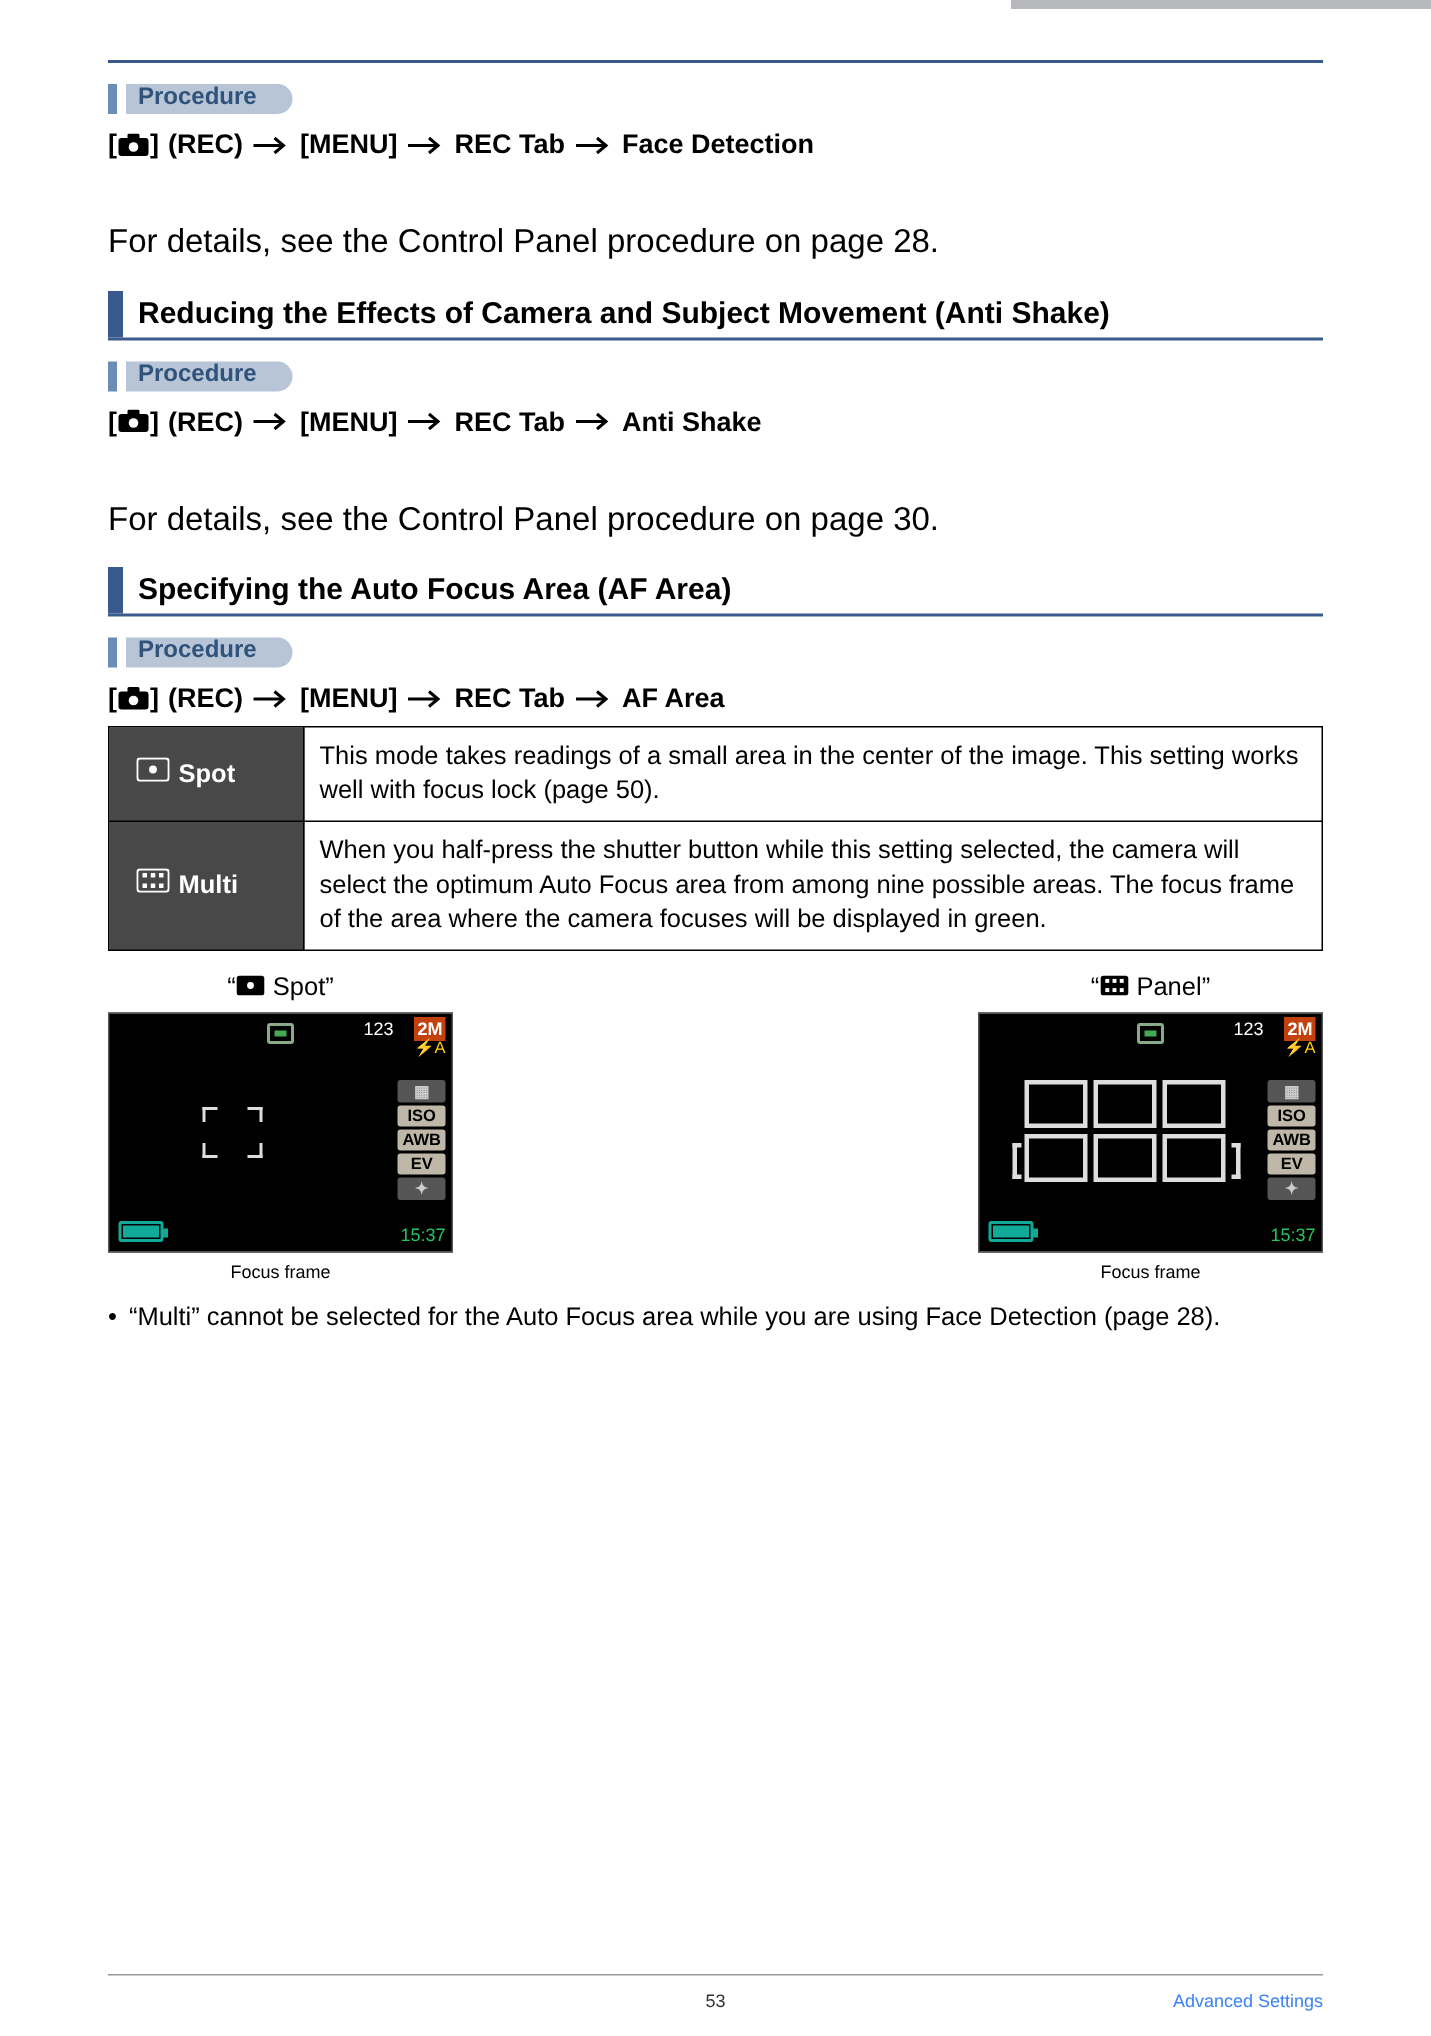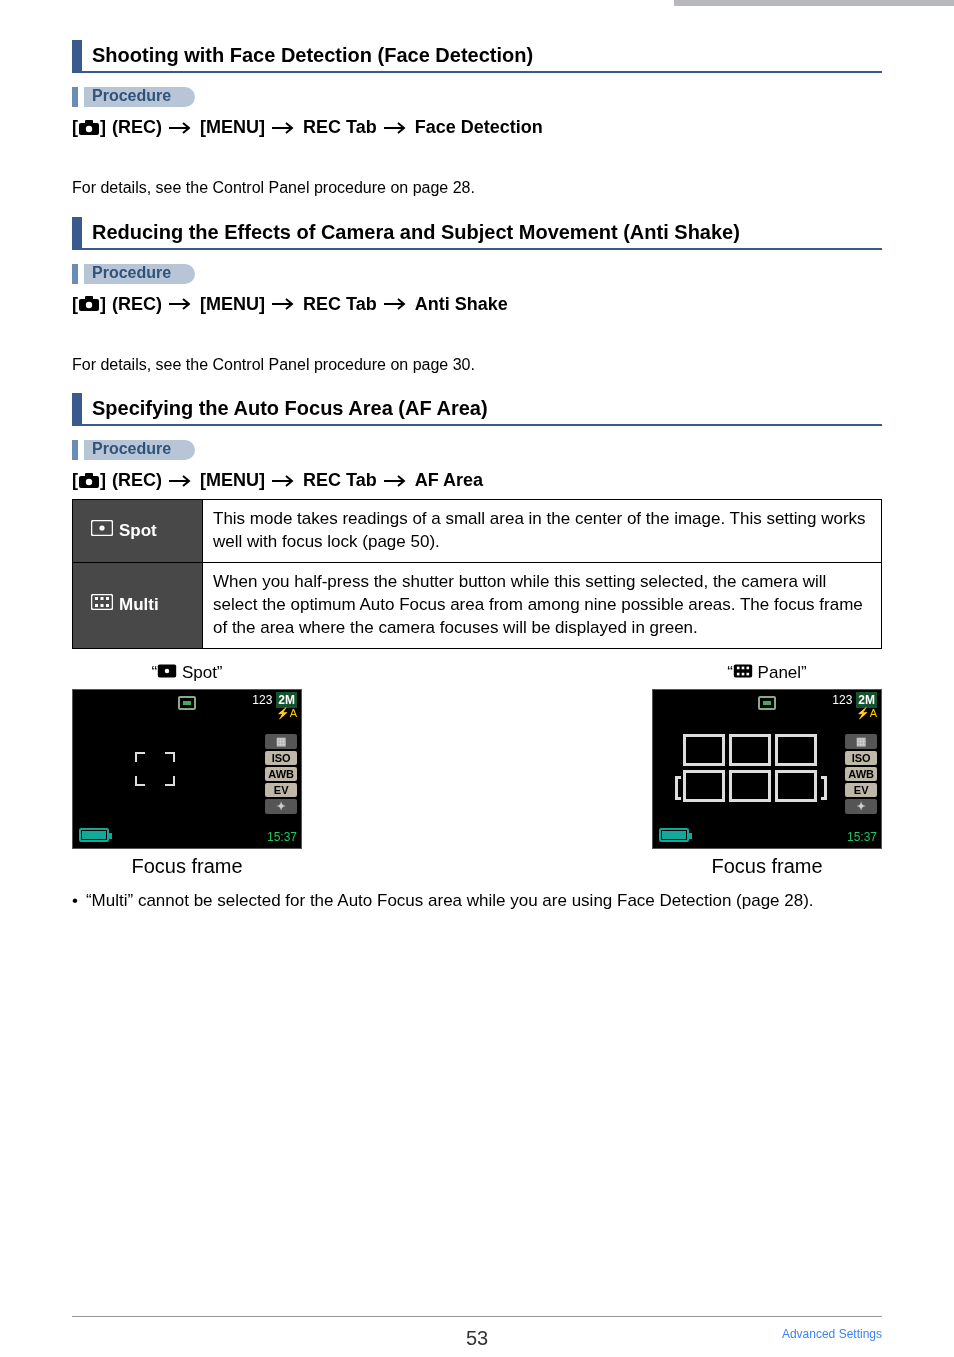--- a/index.html
+++ b/index.html
@@ -63,21 +63,21 @@
     font-weight: bold;
     display: flex;
     flex-wrap: wrap;
     align-items: center;
     gap: 6px;
     margin-bottom: 6px;
   }
   .path-line .arrow svg { display:block; }
   .camera-bracket { display:inline-flex; align-items:center; }
   .body-text {
-    font-size: 16px;
+    font-size: 22px;
     margin-bottom: 18px;
     line-height: 1.35;
     margin-top: 39px;
   }
   table.af {
     width: 100%;
     border-collapse: collapse;
     margin-top: 8px;
     margin-bottom: 14px;
   }
@@ -101,41 +101,41 @@
     vertical-align: middle;
     margin-right: 6px;
   }
   .previews {
     display:flex;
     justify-content: space-between;
     margin-top: 8px;
   }
   .pv-col { text-align:center; }
   .pv-title { font-size: 17px; margin-bottom: 6px; }
-  .pv-caption { font-size: 20px; margin-top: 6px; }
+  .pv-caption { font-size: 12px; margin-top: 6px; }
   .pv-img {
     width: 230px;
     height: 160px;
     background: #000;
     position: relative;
     margin: 0 auto;
     border: 1px solid #555;
   }
   .pv-top-center {
     position:absolute; top:6px; left:50%; transform:translateX(-50%);
     width:18px; height:14px; border:2px solid #8a8; border-radius:2px;
   }
   .pv-top-center::after{
     content:""; position:absolute; inset:3px; background:#4a5;
   }
   .pv-topright {
     position:absolute; top:4px; right:4px; color:#fff; font-size:12px;
     text-align:right; line-height:1;
   }
-  .pv-topright .badge { background:#14532d; color:#fff; padding:1px 2px; font-weight:bold; margin-left:4px;}
+  .pv-topright .badge { background:#c2410c; color:#fff; padding:1px 2px; font-weight:bold; margin-left:14px;}
   .pv-topright .mini { color:#fc0; font-size:11px; display:block; margin-top:2px;}
   .pv-sidestack {
     position:absolute; right:4px; top:44px; text-align:center;
     font-size:11px; font-weight:bold; color:#000;
     display:flex; flex-direction:column; gap:2px;
   }
   .pv-sidestack .chip { background:#bfb8a8; padding:1px 3px; border-radius:2px;}
   .pv-sidestack .dim { background:#555; color:#ccc;}
   .pv-time { position:absolute; right:4px; bottom:4px; color:#22c55e; font-size:12px; }
   .pv-battery {
@@ -180,32 +180,31 @@
   .note .bullet { flex:0 0 auto; }
   .footer {
     position:absolute;
     bottom: 30px;
     left:72px; right:72px;
     border-top: 1px solid #999;
     padding-top: 10px;
     font-size: 14px;
     color:#333;
   }
-  .footer .pg { position:absolute; left:50%; transform:translateX(-50%); top:10px; font-size:20px; }
+  .footer .pg { position:absolute; left:50%; transform:translateX(-50%); top:10px; font-size:12px; }
   .footer .ch { position:absolute; right:0; top:10px; font-size:12px; color:#3b82f6;}
 </style>
 </head>
 <body>
 
 <div class="topstripe"></div>
 
 <div class="h-section">
   <div class="h2row">
     <div class="bar"></div>
-    <div class="h2txt">Shooting with Face Detection (Face Detection)</div>
   </div>
   <div class="proc-pill">
     <div class="pbar"></div>
     <div class="ptxt">Procedure</div>
   </div>
   <div class="path-line">
     <span class="camera-bracket">
         <b>[</b>
         <svg width="22" height="16" viewBox="0 0 22 16">
           <rect x="1" y="3" width="20" height="12" rx="2" fill="#000"></rect>

